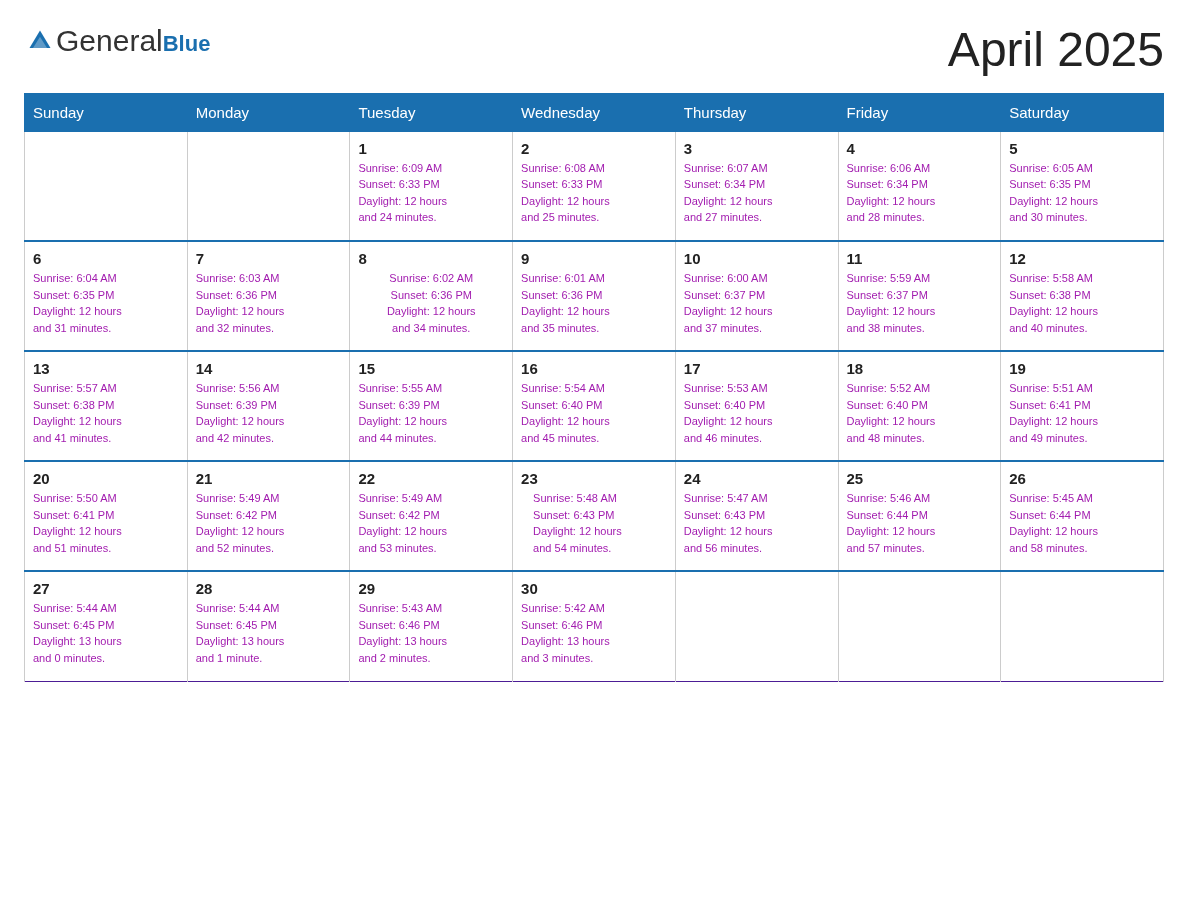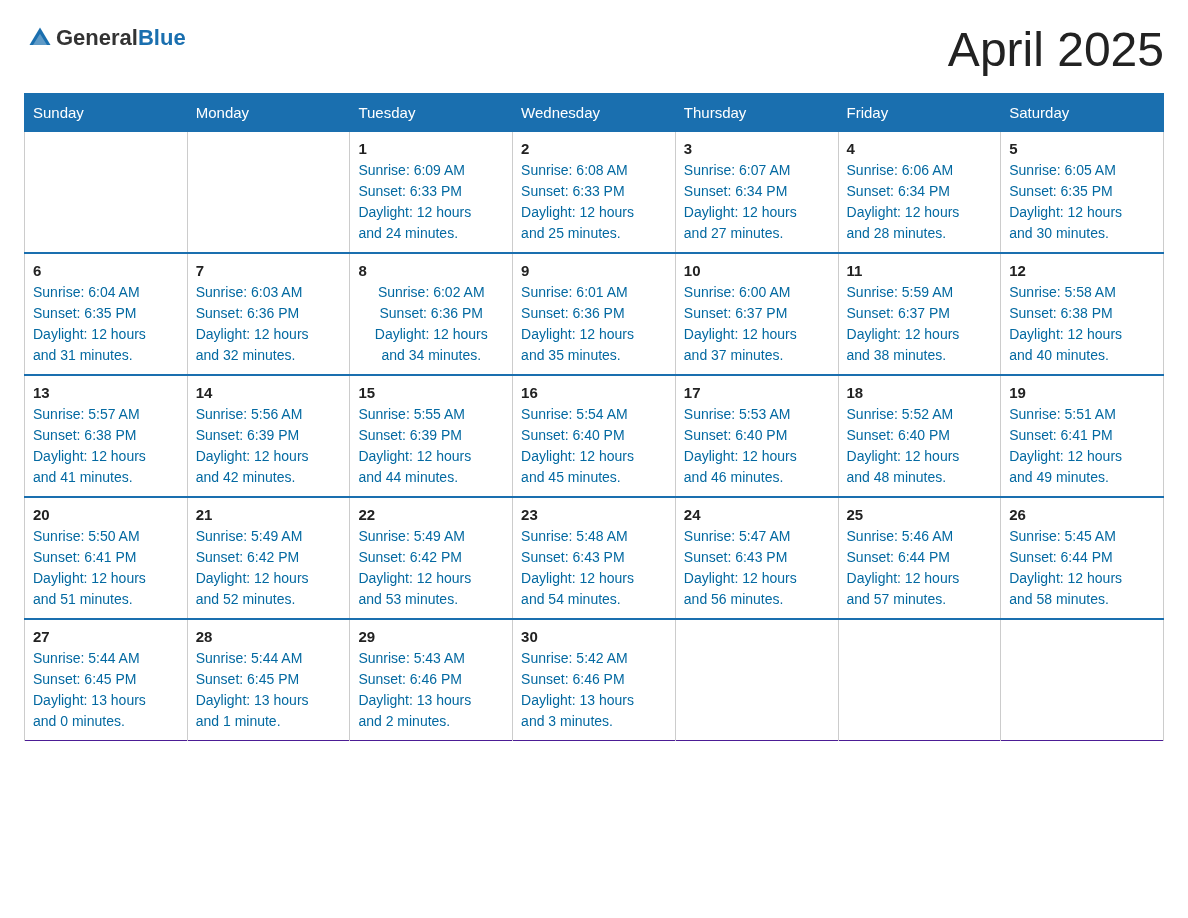--- a/index.html
+++ b/index.html
@@ -70,43 +70,43 @@
       border-right: 1px solid #ccc;
     }
     .day-number {
       font-size: 15px;
       font-weight: bold;
       color: #222;
       display: block;
       margin-bottom: 3px;
     }
     .day-info {
-      font-size: 14px;
-      color: #0369a1;
+      font-size: 11px;
+      color: #a21caf;
       line-height: 1.5;
     }
     .empty-cell {
       background: #fff;
     }
     tbody tr:last-child {
       border-bottom: 1px solid #4c1d95;
     }
   </style>
 </head>
 <body>
 
 <div class="header">
   <div class="logo">
     <svg class="logo-icon" viewBox="0 0 40 40" xmlns="http://www.w3.org/2000/svg">
       <polygon points="20,5 35,30 5,30" fill="#1a6faf"></polygon>
       <polygon points="20,14 30,30 10,30" fill="#fff" opacity="0.3"></polygon>
     </svg>
     <div>
       <div style="line-height:1.1">
-        <span style="font-size:22px;font-weight:bold;color:#333;">General</span><span style="font-size:22px;font-weight:bold;color:#1a6faf;">Blue</span>
+        <span style="font-size:30px;font-weight:normal;color:#333;">General</span><span style="font-size:22px;font-weight:bold;color:#1a6faf;">Blue</span>
       </div>
     </div>
   </div>
   <div class="title-block">
     <h1>April 2025</h1>
   </div>
 </div>
 
 <table>
   <thead>
@@ -279,21 +279,21 @@
         </td>
         <td>
           <span class="day-number">22</span>
           <div class="day-info" style="white-space: pre-line;">Sunrise: 5:49 AM
 Sunset: 6:42 PM
 Daylight: 12 hours
 and 53 minutes.</div>
         </td>
         <td>
           <span class="day-number">23</span>
-          <div class="day-info" style="white-space: pre-line;">Sunrise: 5:48 AM
+          <div class="day-info" style="white-space: pre-line; margin-left: 12px;">Sunrise: 5:48 AM
 Sunset: 6:43 PM
 Daylight: 12 hours
 and 54 minutes.</div>
         </td>
         <td>
           <span class="day-number">24</span>
           <div class="day-info" style="white-space: pre-line;">Sunrise: 5:47 AM
 Sunset: 6:43 PM
 Daylight: 12 hours
 and 56 minutes.</div>

